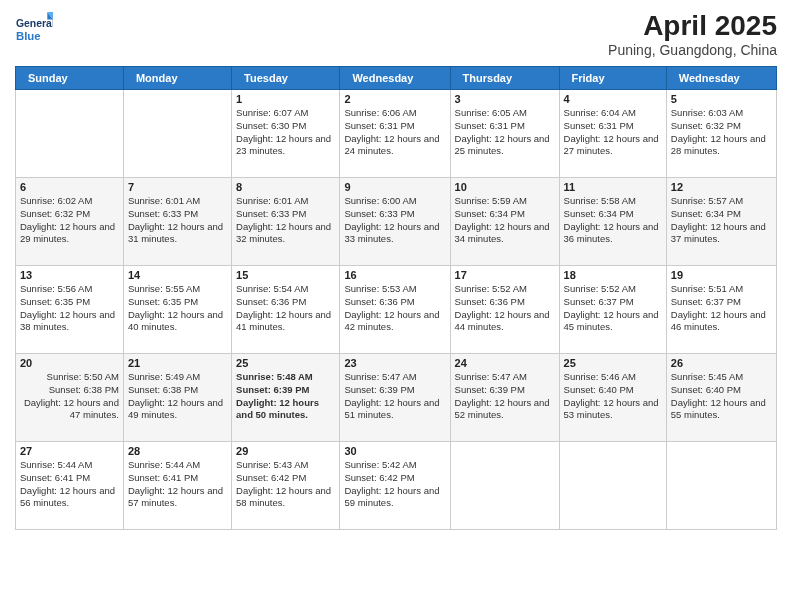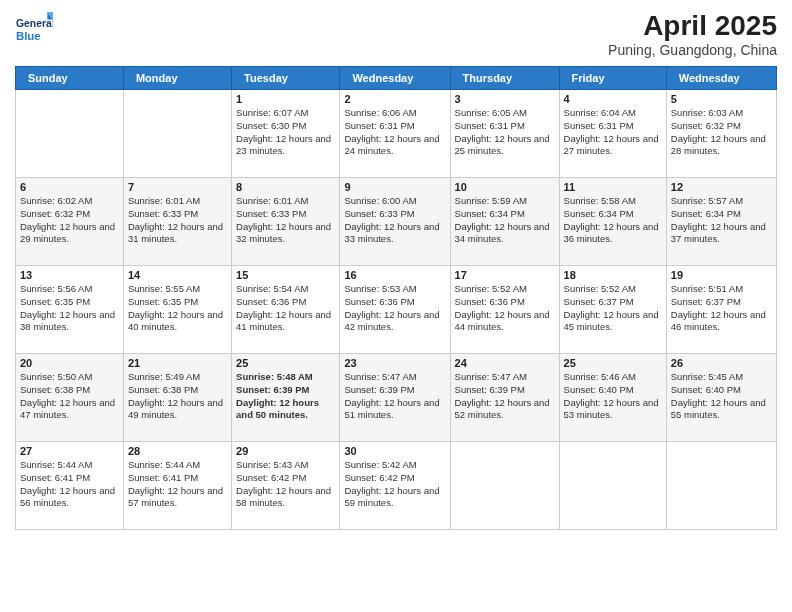--- a/index.html
+++ b/index.html
@@ -238,21 +238,21 @@
           <td>
             <span class="day-number">19</span>
             <div class="day-info" style="white-space: pre-line;">Sunrise: 5:51 AM
 Sunset: 6:37 PM
 Daylight: 12 hours and 46 minutes.</div>
           </td>
         </tr>
         <tr>
           <td>
             <span class="day-number">20</span>
-            <div class="day-info" style="white-space: pre-line;">Sunrise: 5:50 AM
+            <div class="day-info" style="white-space: pre-line; text-align: right;">Sunrise: 5:50 AM
 Sunset: 6:38 PM
 Daylight: 12 hours and 47 minutes.</div>
           </td>
           <td>
             <span class="day-number">21</span>
             <div class="day-info" style="white-space: pre-line;">Sunrise: 5:49 AM
 Sunset: 6:38 PM
 Daylight: 12 hours and 49 minutes.</div>
           </td>
           <td>

